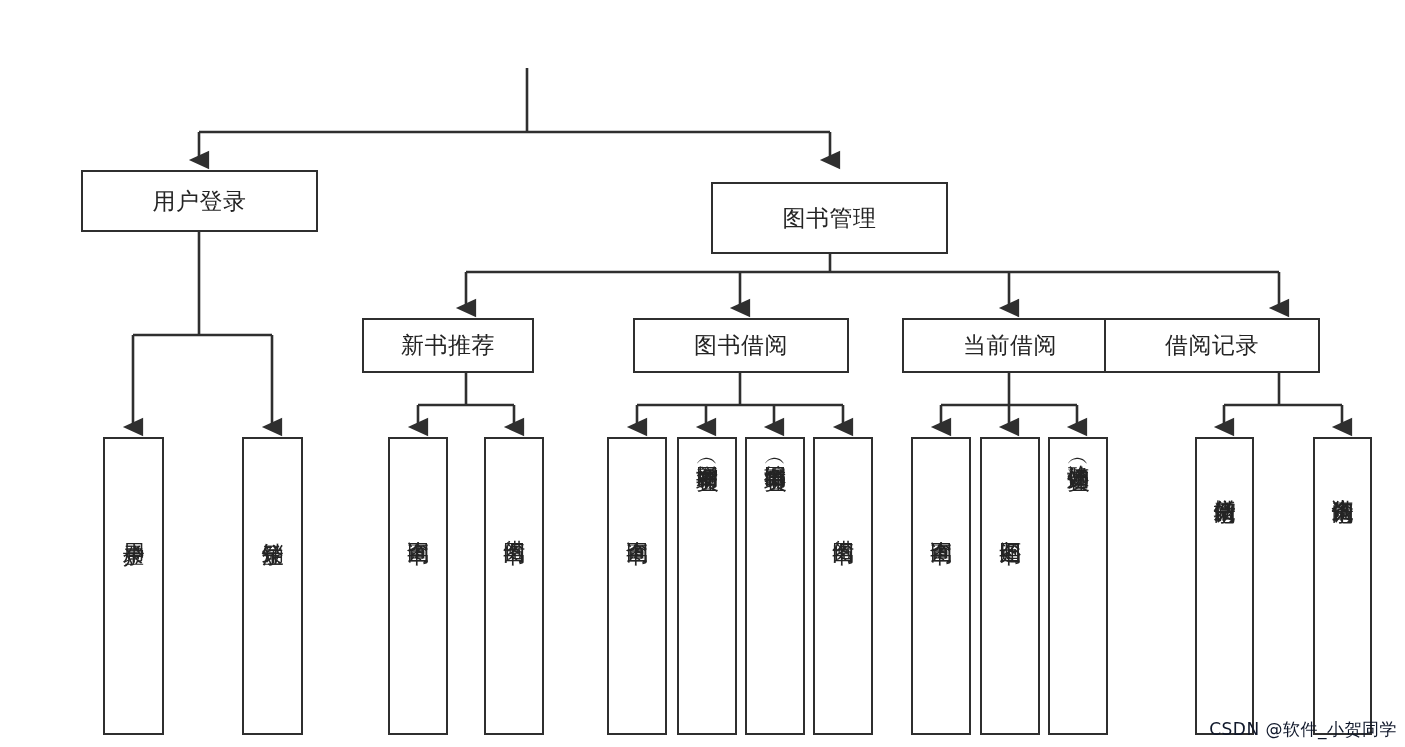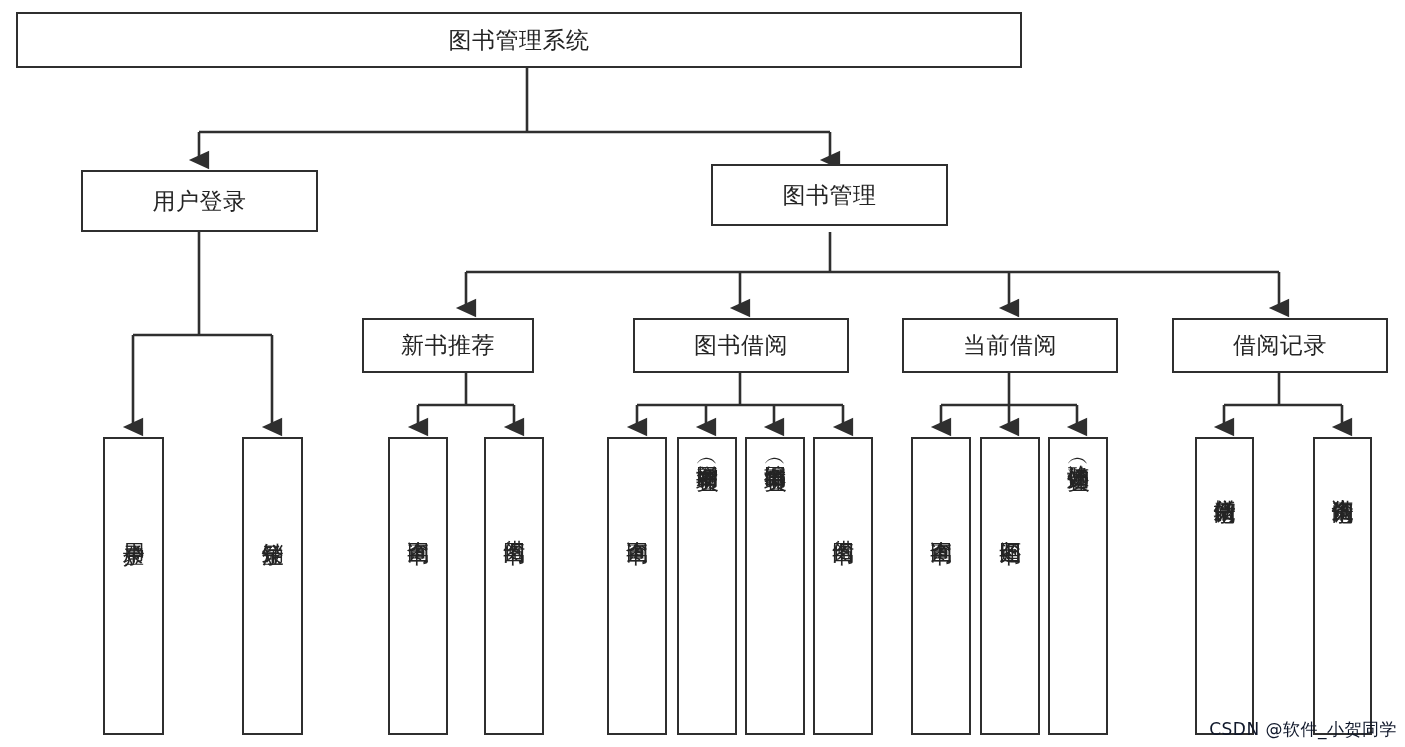--- a/index.html
+++ b/index.html
@@ -144,45 +144,42 @@
 
     <g stroke="#2f2f2f" stroke-width="2.6" fill="none">
 
       <path d="M1279,373 L1279,405"></path>
       <path d="M1224,405 L1342,405"></path>
       <path d="M1224,405 L1224,427" marker-end="url(#arrowhead)"></path>
       <path d="M1342,405 L1342,427" marker-end="url(#arrowhead)"></path>
     </g>
   </svg>
 
-  <div class="node-box" style="left:16px; top:12px; width:1006px; height:56px;">
-    <span class="node-label">图书管理系统</span>
-  </div>
 
   <div class="node-box" style="left:81px; top:170px; width:237px; height:62px;">
     <span class="node-label">用户登录</span>
   </div>
 
-  <div class="node-box" style="left:711px; top:164px; width:237px; height:62px;">
+  <div class="node-box" style="left:711px; top:182px; width:237px; height:72px;">
     <span class="node-label">图书管理</span>
   </div>
 
   <div class="node-box" style="left:362px; top:318px; width:172px; height:55px;">
     <span class="node-label">新书推荐</span>
   </div>
 
   <div class="node-box" style="left:902px; top:318px; width:216px; height:55px;">
     <span class="node-label">当前借阅</span>
   </div>
 
   <div class="node-box" style="left:633px; top:318px; width:216px; height:55px;">
     <span class="node-label">图书借阅</span>
   </div>
 
-  <div class="node-box" style="left:1172px; top:318px; width:216px; height:55px;">
+  <div class="node-box" style="left:1104px; top:318px; width:216px; height:55px;">
     <span class="node-label">借阅记录</span>
   </div>
 
   <div class="leaf-box" style="left:103px; top:437px; width:61px; height:298px;">
     <span class="leaf-label" style="padding-top:86px;">用户登录</span>
   </div>
 
   <div class="leaf-box" style="left:242px; top:437px; width:61px; height:298px;">
     <span class="leaf-label" style="padding-top:86px;">注销登录</span>
   </div>

